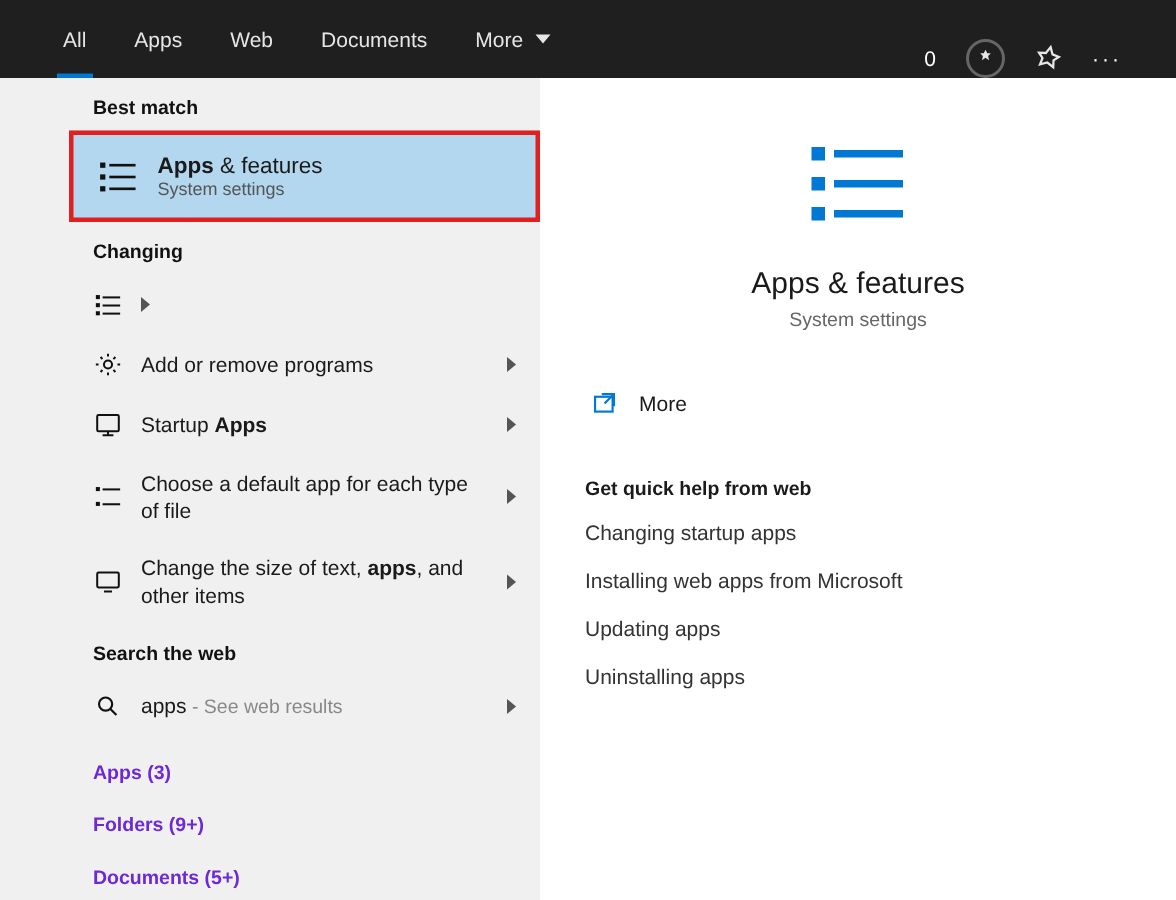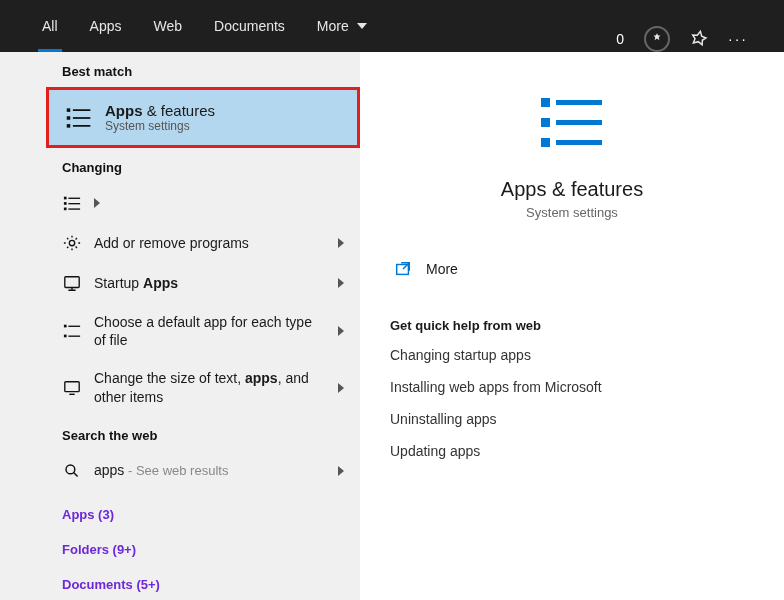--- a/index.html
+++ b/index.html
@@ -267,16 +267,16 @@
         <rect x="3" y="5" width="13" height="11"></rect>
         <path d="M8 3h9v9"></path>
           <path d="M17 3l-7 7"></path>
       </svg>
       <span>More</span>
     </div>
 
     <div class="quick-header">Get quick help from web</div>
     <div class="quick-link">Changing startup apps</div>
     <div class="quick-link">Installing web apps from Microsoft</div>
+    <div class="quick-link">Updating apps</div>
     <div class="quick-link">Uninstalling apps</div>
-    <div class="quick-link">Updating apps</div>
   </div>
 </div>
 
 </body></html>

